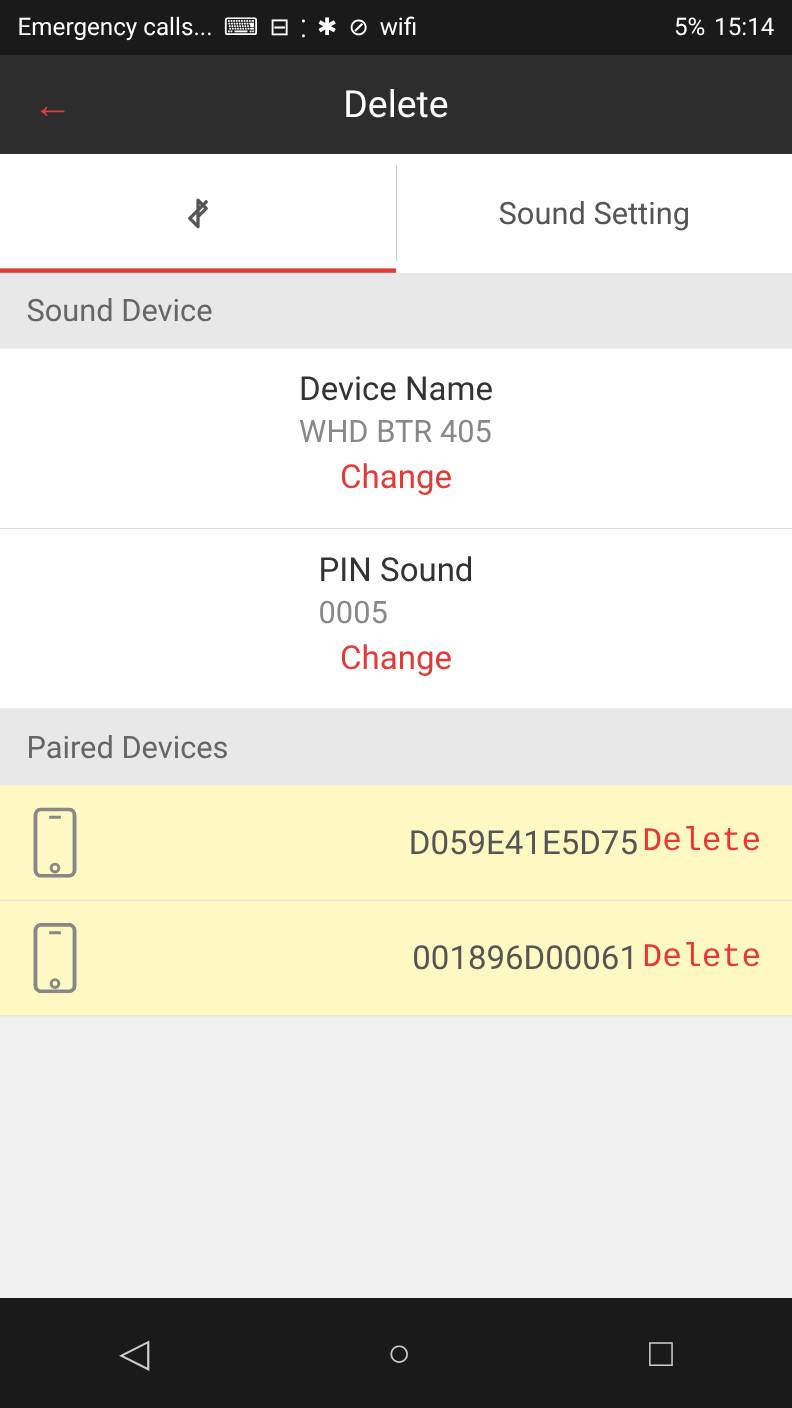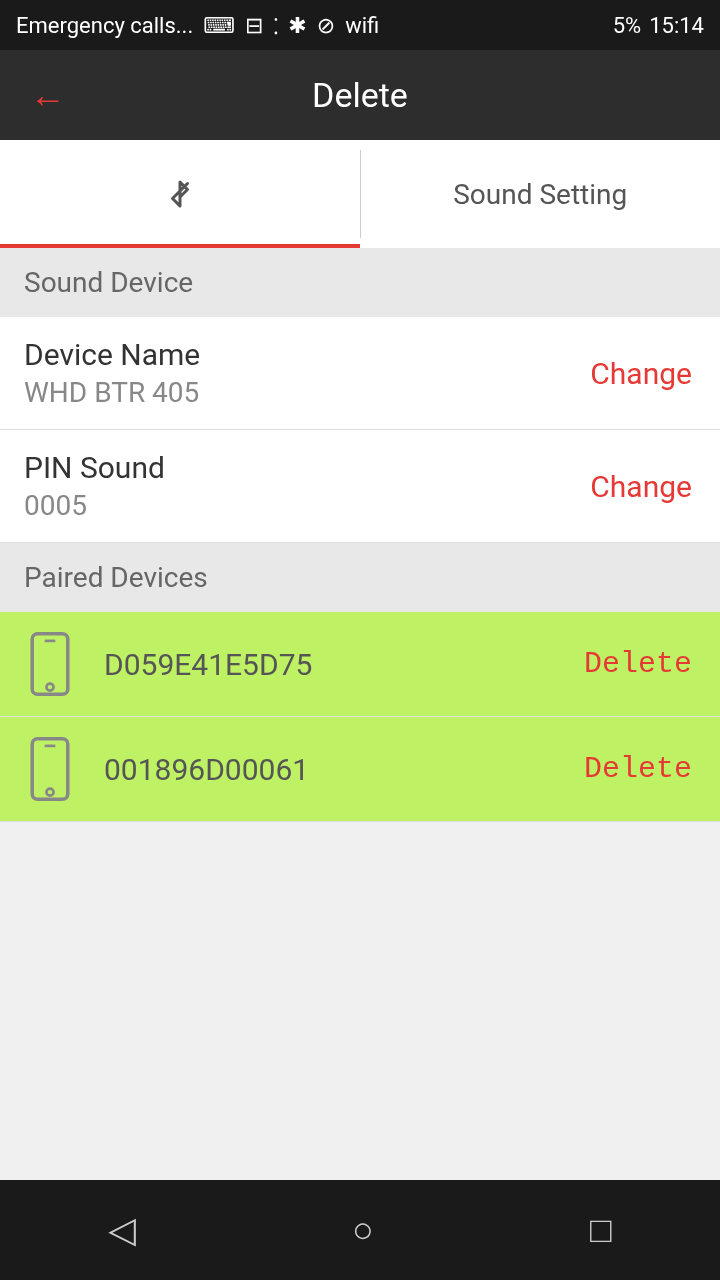--- a/index.html
+++ b/index.html
@@ -107,20 +107,21 @@
 
     
     .list-item {
       background: #fff;
       padding: 20px 24px;
       display: flex;
       align-items: center;
       justify-content: space-between;
       border-bottom: 1px solid #e0e0e0;
       min-height: 100px;
+      flex-direction: column;
     }
     .list-item-content { display: flex; flex-direction: column; }
     .list-item-title {
       font-size: 30px;
       color: #333;
       font-weight: 400;
     }
     .list-item-subtitle {
       font-size: 28px;
       color: #888;
@@ -129,26 +130,27 @@
     .action-btn {
       font-size: 30px;
       color: #e53935;
       cursor: pointer;
       font-weight: 400;
       padding: 8px 4px;
     }
 
     
     .paired-item {
-      background: #bef264;
+      background: #fef9c3;
       padding: 20px 24px;
       display: flex;
       align-items: center;
       border-bottom: 1px solid #e0e0e0;
       min-height: 100px;
+      text-align: right;
     }
     .device-icon {
       width: 52px;
       height: 64px;
       margin-right: 28px;
       flex-shrink: 0;
     }
     .device-name {
       font-size: 30px;
       color: #555;

